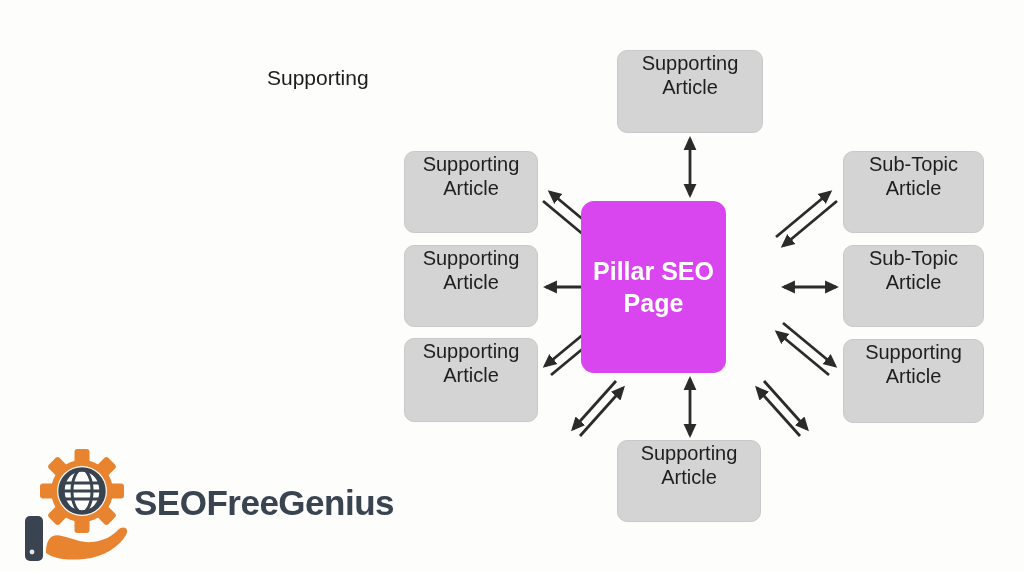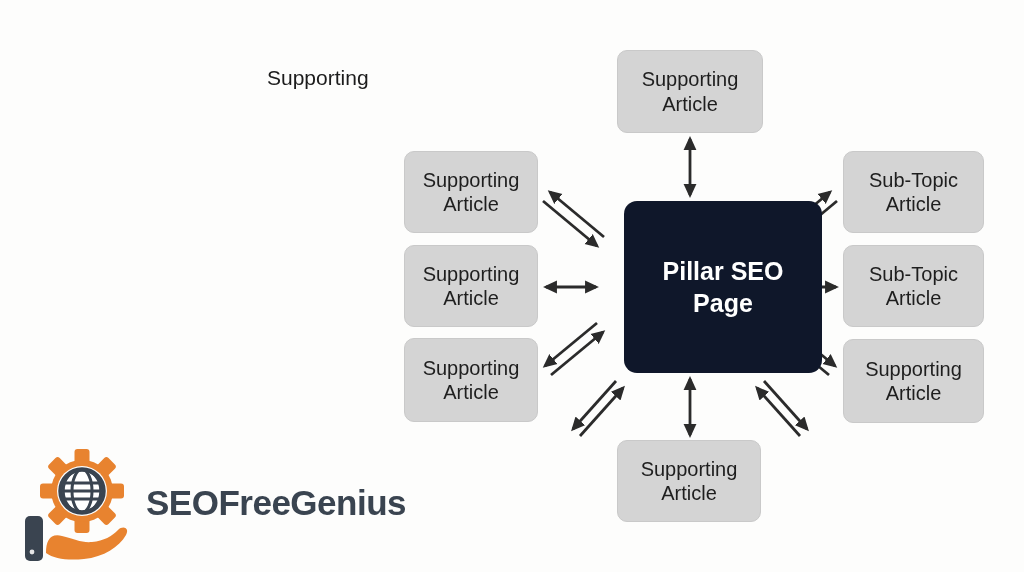--- a/index.html
+++ b/index.html
@@ -3,47 +3,47 @@
 <meta charset="utf-8">
 <style>
   html,body{margin:0;padding:0;background:#ffffff;}
   .canvas{
     position:relative;width:1024px;height:572px;background:#fdfdfc;overflow:hidden;
     font-family:"Liberation Sans",sans-serif;
   }
   
   .nbox{
     position:absolute;background:#d4d4d4;border:1px solid #c9c9c9;border-radius:10px;
-    display:flex;align-items:center;justify-content:center;text-align:center;
+    display:flex;align-items:flex-start;justify-content:center;text-align:center;
     color:#1e1e1e;font-size:20px;line-height:1.22;padding:0 6px;box-sizing:border-box;
   }
   .box-top    {left:617px;top:50px; width:146px;height:83px;}
   .box-left1  {left:404px;top:151px;width:134px;height:82px;}
   .box-left2  {left:404px;top:245px;width:134px;height:82px;}
   .box-left3  {left:404px;top:338px;width:134px;height:84px;}
   .box-right1 {left:843px;top:151px;width:141px;height:82px;}
   .box-right2 {left:843px;top:245px;width:141px;height:82px;}
   .box-right3 {left:843px;top:339px;width:141px;height:84px;}
   .box-bottom {left:617px;top:440px;width:144px;height:82px;}
   
   .center-box{
-    position:absolute;left:624px;top:201px;width:198px;height:172px;
-    background:#0f172a;border-radius:13px;
+    position:absolute;left:581px;top:201px;width:145px;height:172px;
+    background:#d946ef;border-radius:13px;
     display:flex;align-items:center;justify-content:center;text-align:center;
     color:#ffffff;font-size:25px;font-weight:bold;line-height:1.3;padding:0 12px;box-sizing:border-box;
   }
   
   .floating-label{
     position:absolute;left:267px;top:66px;font-size:21px;color:#1c1c1c;
   }
   
   .arrows{position:absolute;left:0;top:0;width:1024px;height:572px;pointer-events:none;}
   .arrows line{stroke:#2b2b2b;stroke-width:2.8;}
   
-  .logo{position:absolute;left:20px;top:441px;display:flex;align-items:center;gap:12px;}
+  .logo{position:absolute;left:20px;top:441px;display:flex;align-items:center;}
   .brand-text{
     font-size:35px;font-weight:bold;color:#3a4450;letter-spacing:-0.5px;
   }
 </style>
 </head>
 <body>
 
 <div class="canvas">
 
   <div class="floating-label">Supporting</div>

